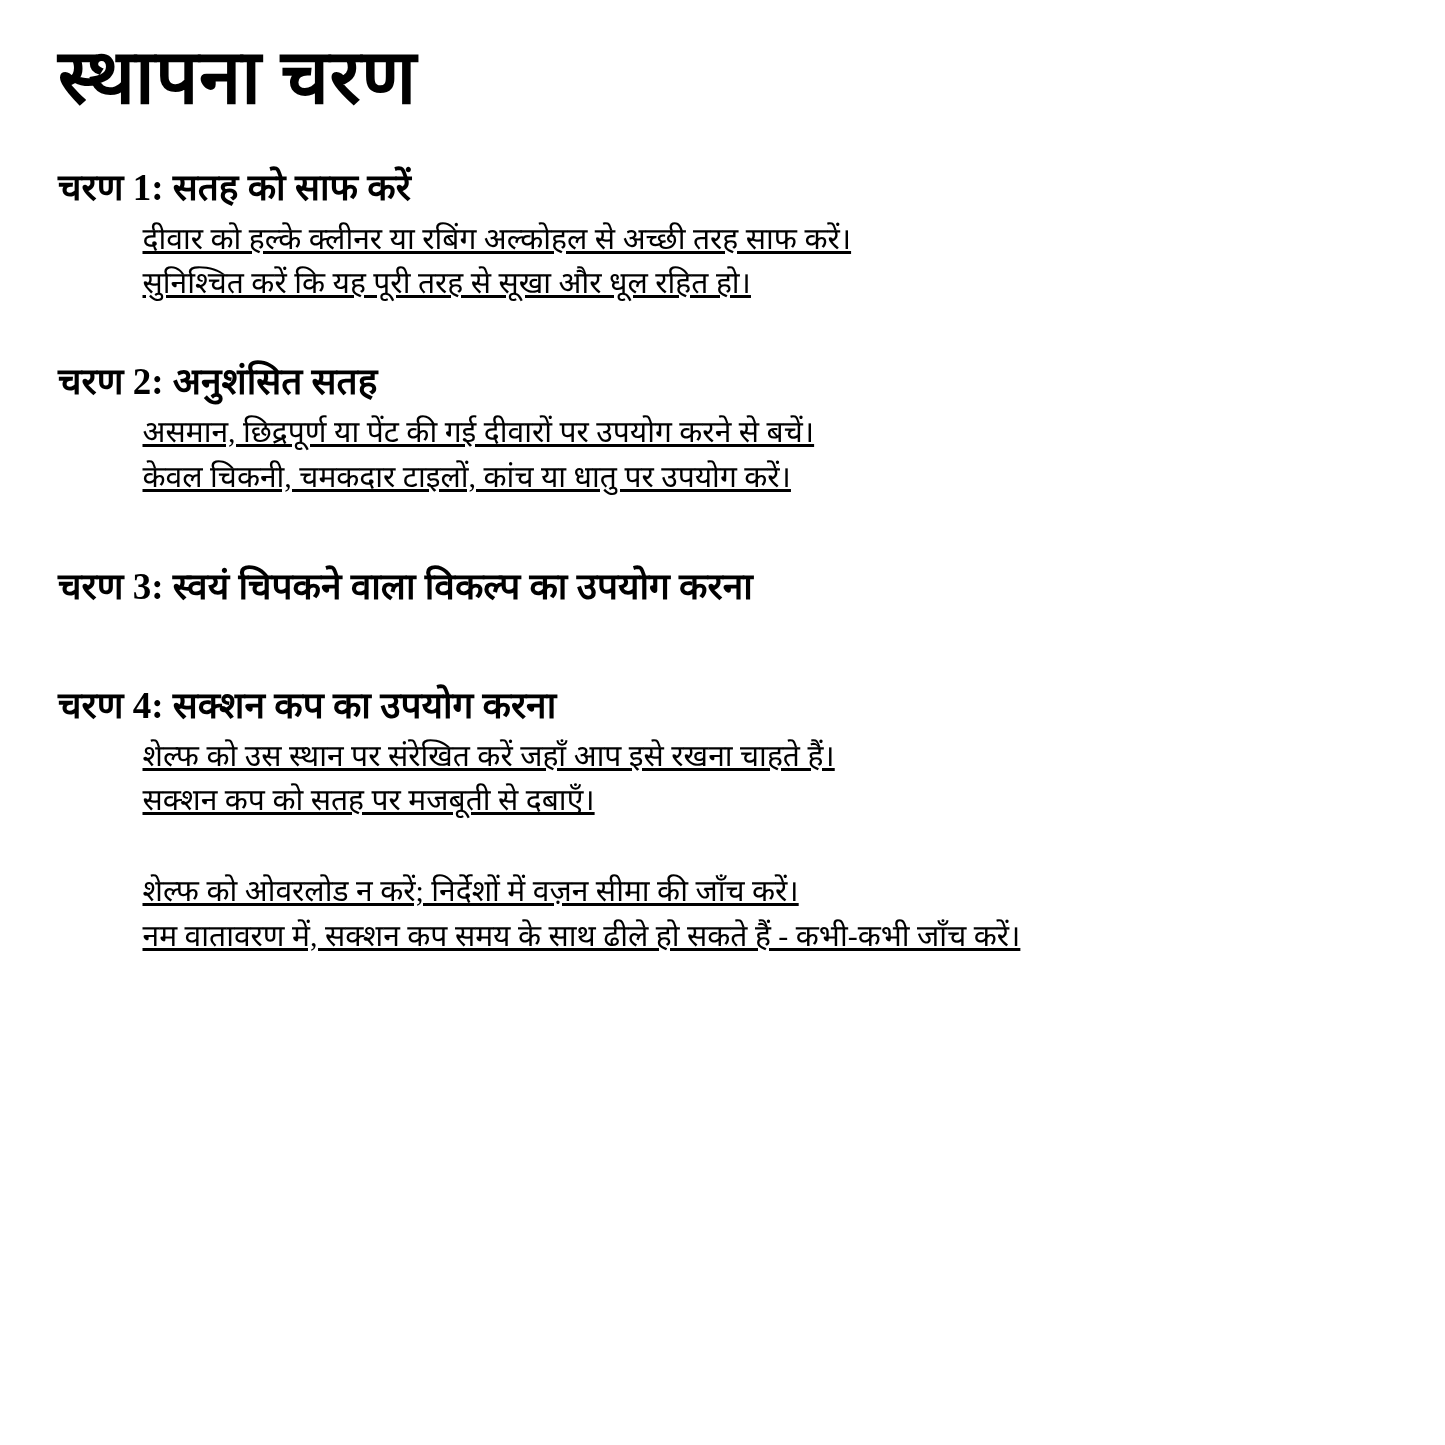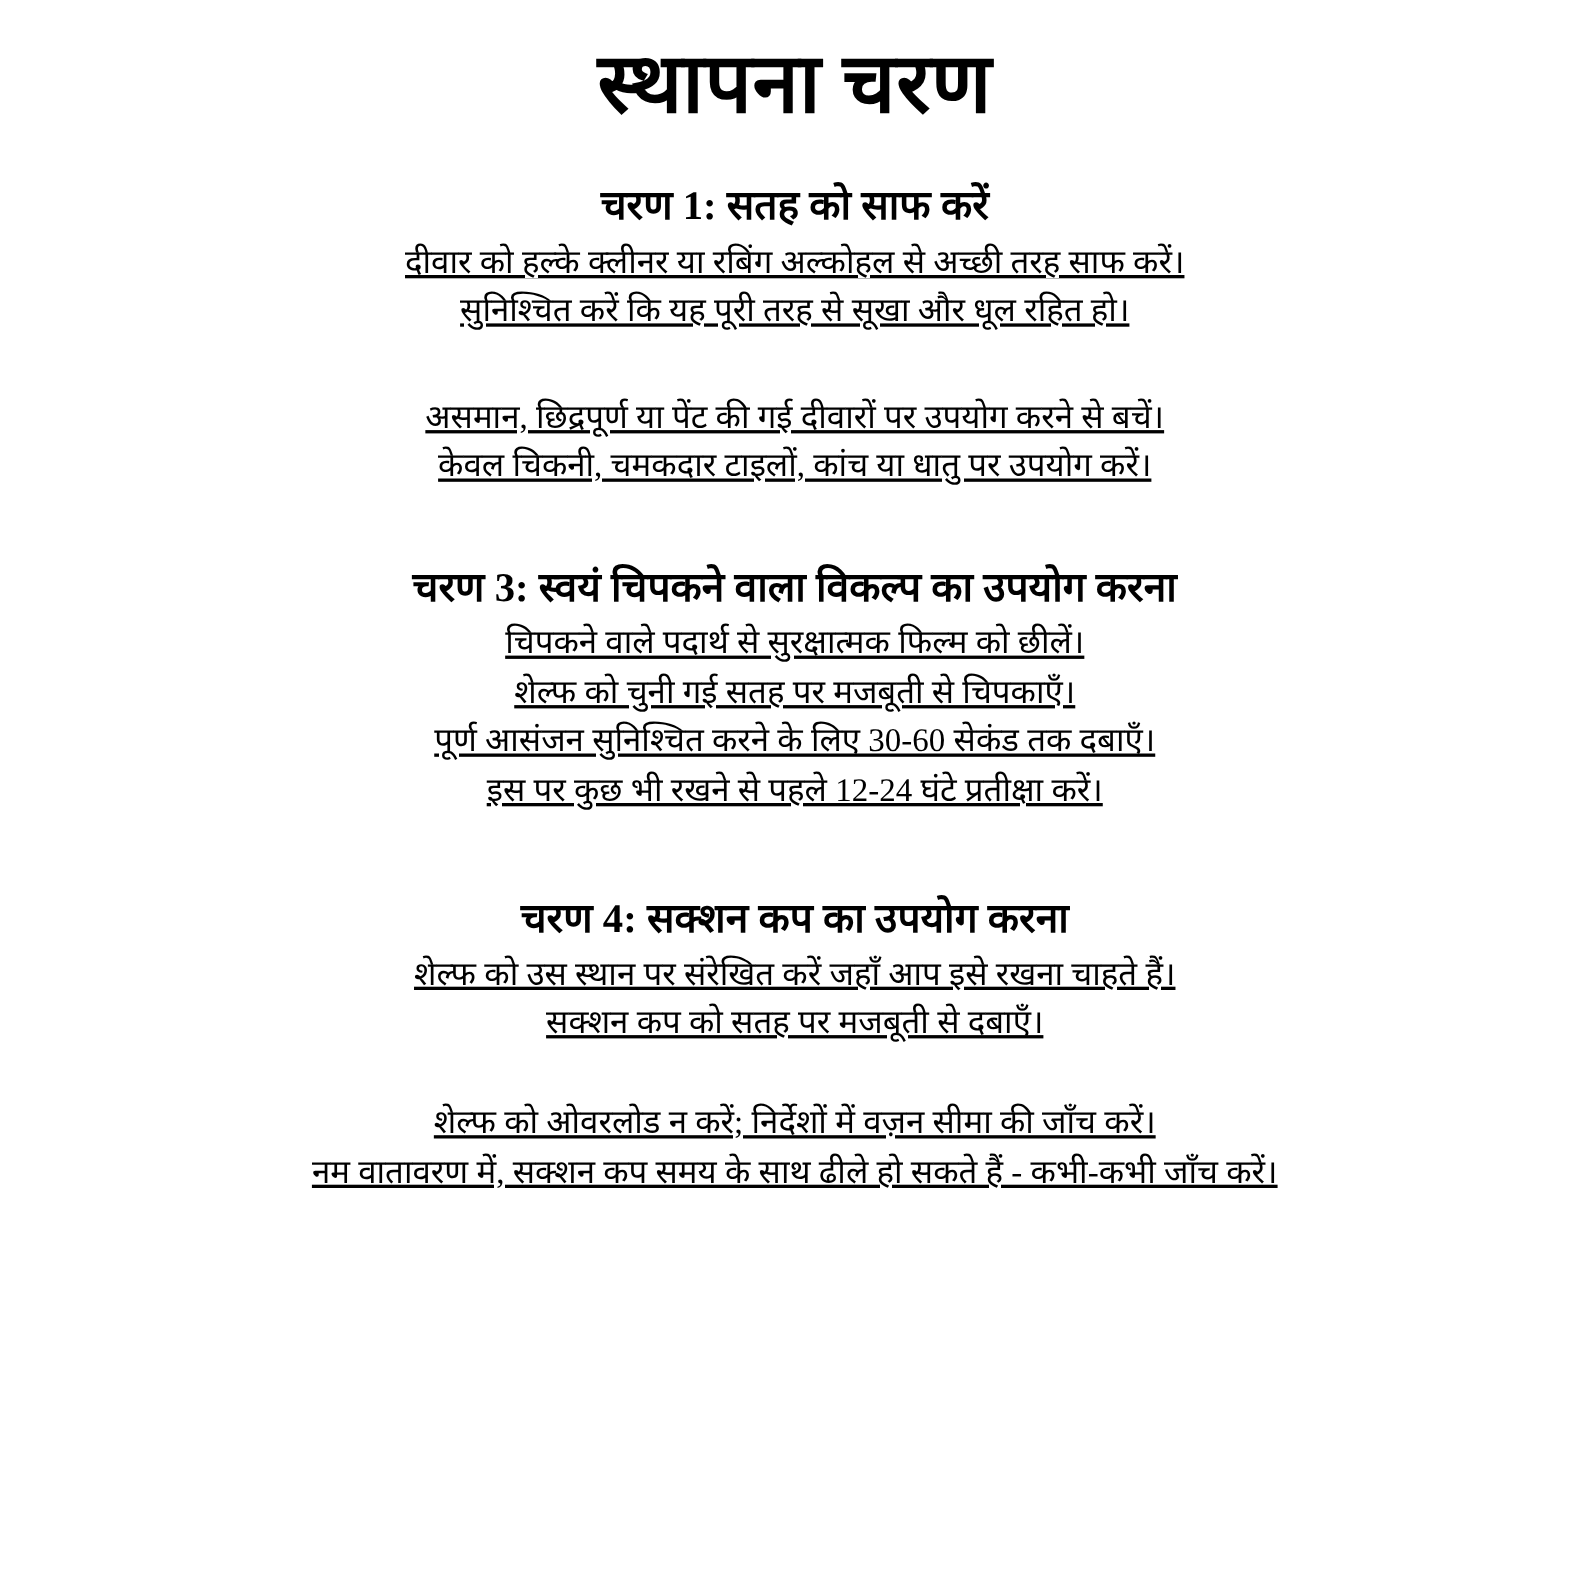--- a/index.html
+++ b/index.html
@@ -12,21 +12,21 @@
     height: 1445px;
     font-family: "Liberation Serif", "DejaVu Serif", serif;
     color: #000000;
     overflow: hidden;
   }
   .page {
     width: 1445px;
     min-height: 1445px;
     box-sizing: border-box;
     padding: 34px 58px 20px 58px;
-    text-align: center;
+    text-align: left;
   }
   .doc-title {
     font-size: 76px;
     font-weight: 700;
     line-height: 1.15;
     letter-spacing: 0.5px;
     margin: 0 0 44px 0;
   }
   .section {
     margin: 0 0 46px 0;
@@ -64,34 +64,29 @@
 
   <section class="section s1">
     <h2 class="section-heading">चरण 1: सतह को साफ करें</h2>
     <div class="section-body">
       <p>दीवार को हल्के क्लीनर या रबिंग अल्कोहल से अच्छी तरह साफ करें।</p>
       <p>सुनिश्चित करें कि यह पूरी तरह से सूखा और धूल रहित हो।</p>
     </div>
   </section>
 
   <section class="section s2">
+    <h2 class="section-heading">चरण 2: अनुशंसित सतह</h2>
     <div class="section-body">
       <p>असमान, छिद्रपूर्ण या पेंट की गई दीवारों पर उपयोग करने से बचें।</p>
       <p>केवल चिकनी, चमकदार टाइलों, कांच या धातु पर उपयोग करें।</p>
     </div>
   </section>
 
   <section class="section s3">
     <h2 class="section-heading">चरण 3: स्वयं चिपकने वाला विकल्प का उपयोग करना</h2>
-    <div class="section-body">
-      <p>चिपकने वाले पदार्थ से सुरक्षात्मक फिल्म को छीलें।</p>
-      <p>शेल्फ को चुनी गई सतह पर मजबूती से चिपकाएँ।</p>
-      <p>पूर्ण आसंजन सुनिश्चित करने के लिए 30-60 सेकंड तक दबाएँ।</p>
-      <p>इस पर कुछ भी रखने से पहले 12-24 घंटे प्रतीक्षा करें।</p>
-    </div>
   </section>
 
   <section class="section s4">
     <h2 class="section-heading">चरण 4: सक्शन कप का उपयोग करना</h2>
     <div class="section-body">
       <p>शेल्फ को उस स्थान पर संरेखित करें जहाँ आप इसे रखना चाहते हैं।</p>
       <p>सक्शन कप को सतह पर मजबूती से दबाएँ।</p>
     </div>
   </section>
 

